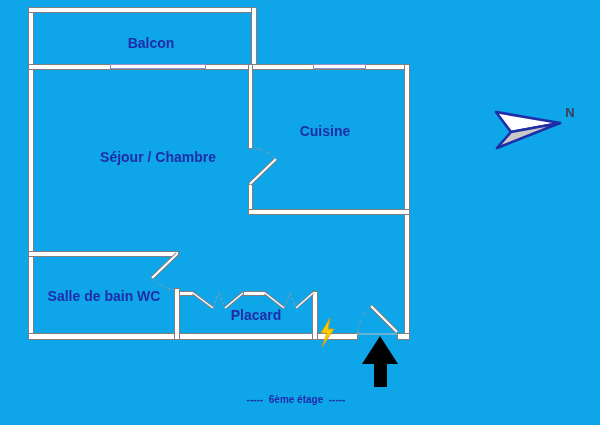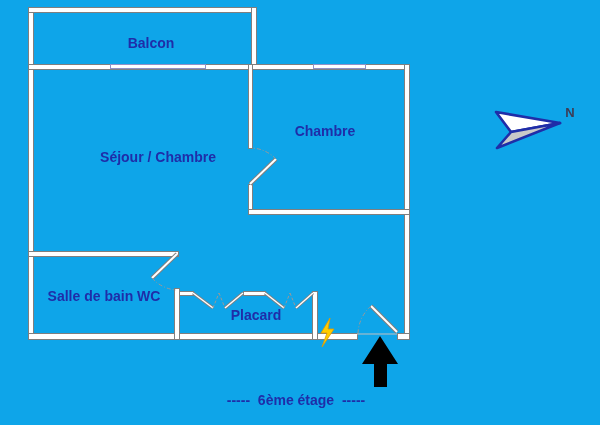--- a/index.html
+++ b/index.html
@@ -20,21 +20,21 @@
     font-size: 14px;
     color: #1f2da8;
     white-space: pre;
     line-height: 1;
   }
   .label.north-label {
     font-size: 13px;
     font-weight: 600;
     color: #3d3d55;
   }
-  .label.floor-label { font-size: 14px; }
+  .label.floor-label { font-size: 10px; }
 </style>
 </head>
 <body>
 
 <div class="canvas">
 
   <svg width="600" height="425" viewBox="0 0 600 425">
     <g shape-rendering="crispEdges">
 
       <rect x="28" y="7" width="5" height="332" fill="#fff" stroke="#7f7f7f" stroke-width="1"></rect>
@@ -98,20 +98,20 @@
     <polygon points="380,336 362,364 374,364 374,387 387,387 387,364 398,364" fill="#000000"></polygon>
 
     <g>
       <polygon points="560,123 496,112 511,132" fill="#ffffff" stroke="#1f2da8" stroke-width="2.6" stroke-linejoin="round"></polygon>
       <polygon points="560,123 511,132 497,148" fill="#c9c9c9" stroke="#1f2da8" stroke-width="2.6" stroke-linejoin="round"></polygon>
     </g>
   </svg>
 
   <div class="label" style="left:151px; top:43px;">Balcon</div>
   <div class="label" style="left:158px; top:157px;">Séjour / Chambre</div>
-  <div class="label" style="left:325px; top:131px;">Chambre</div>
+  <div class="label" style="left:325px; top:131px;">Cuisine</div>
   <div class="label" style="left:104px; top:296px;text-align:center;">Salle de bain WC</div>
   <div class="label" style="left:256px; top:315px;">Placard</div>
 
   <div class="label floor-label" style="left:296px; top:400px;">-----  6ème étage  -----</div>
   <div class="label north-label" style="left:570px; top:112px;">N</div>
 
 </div>
 
 </body></html>

